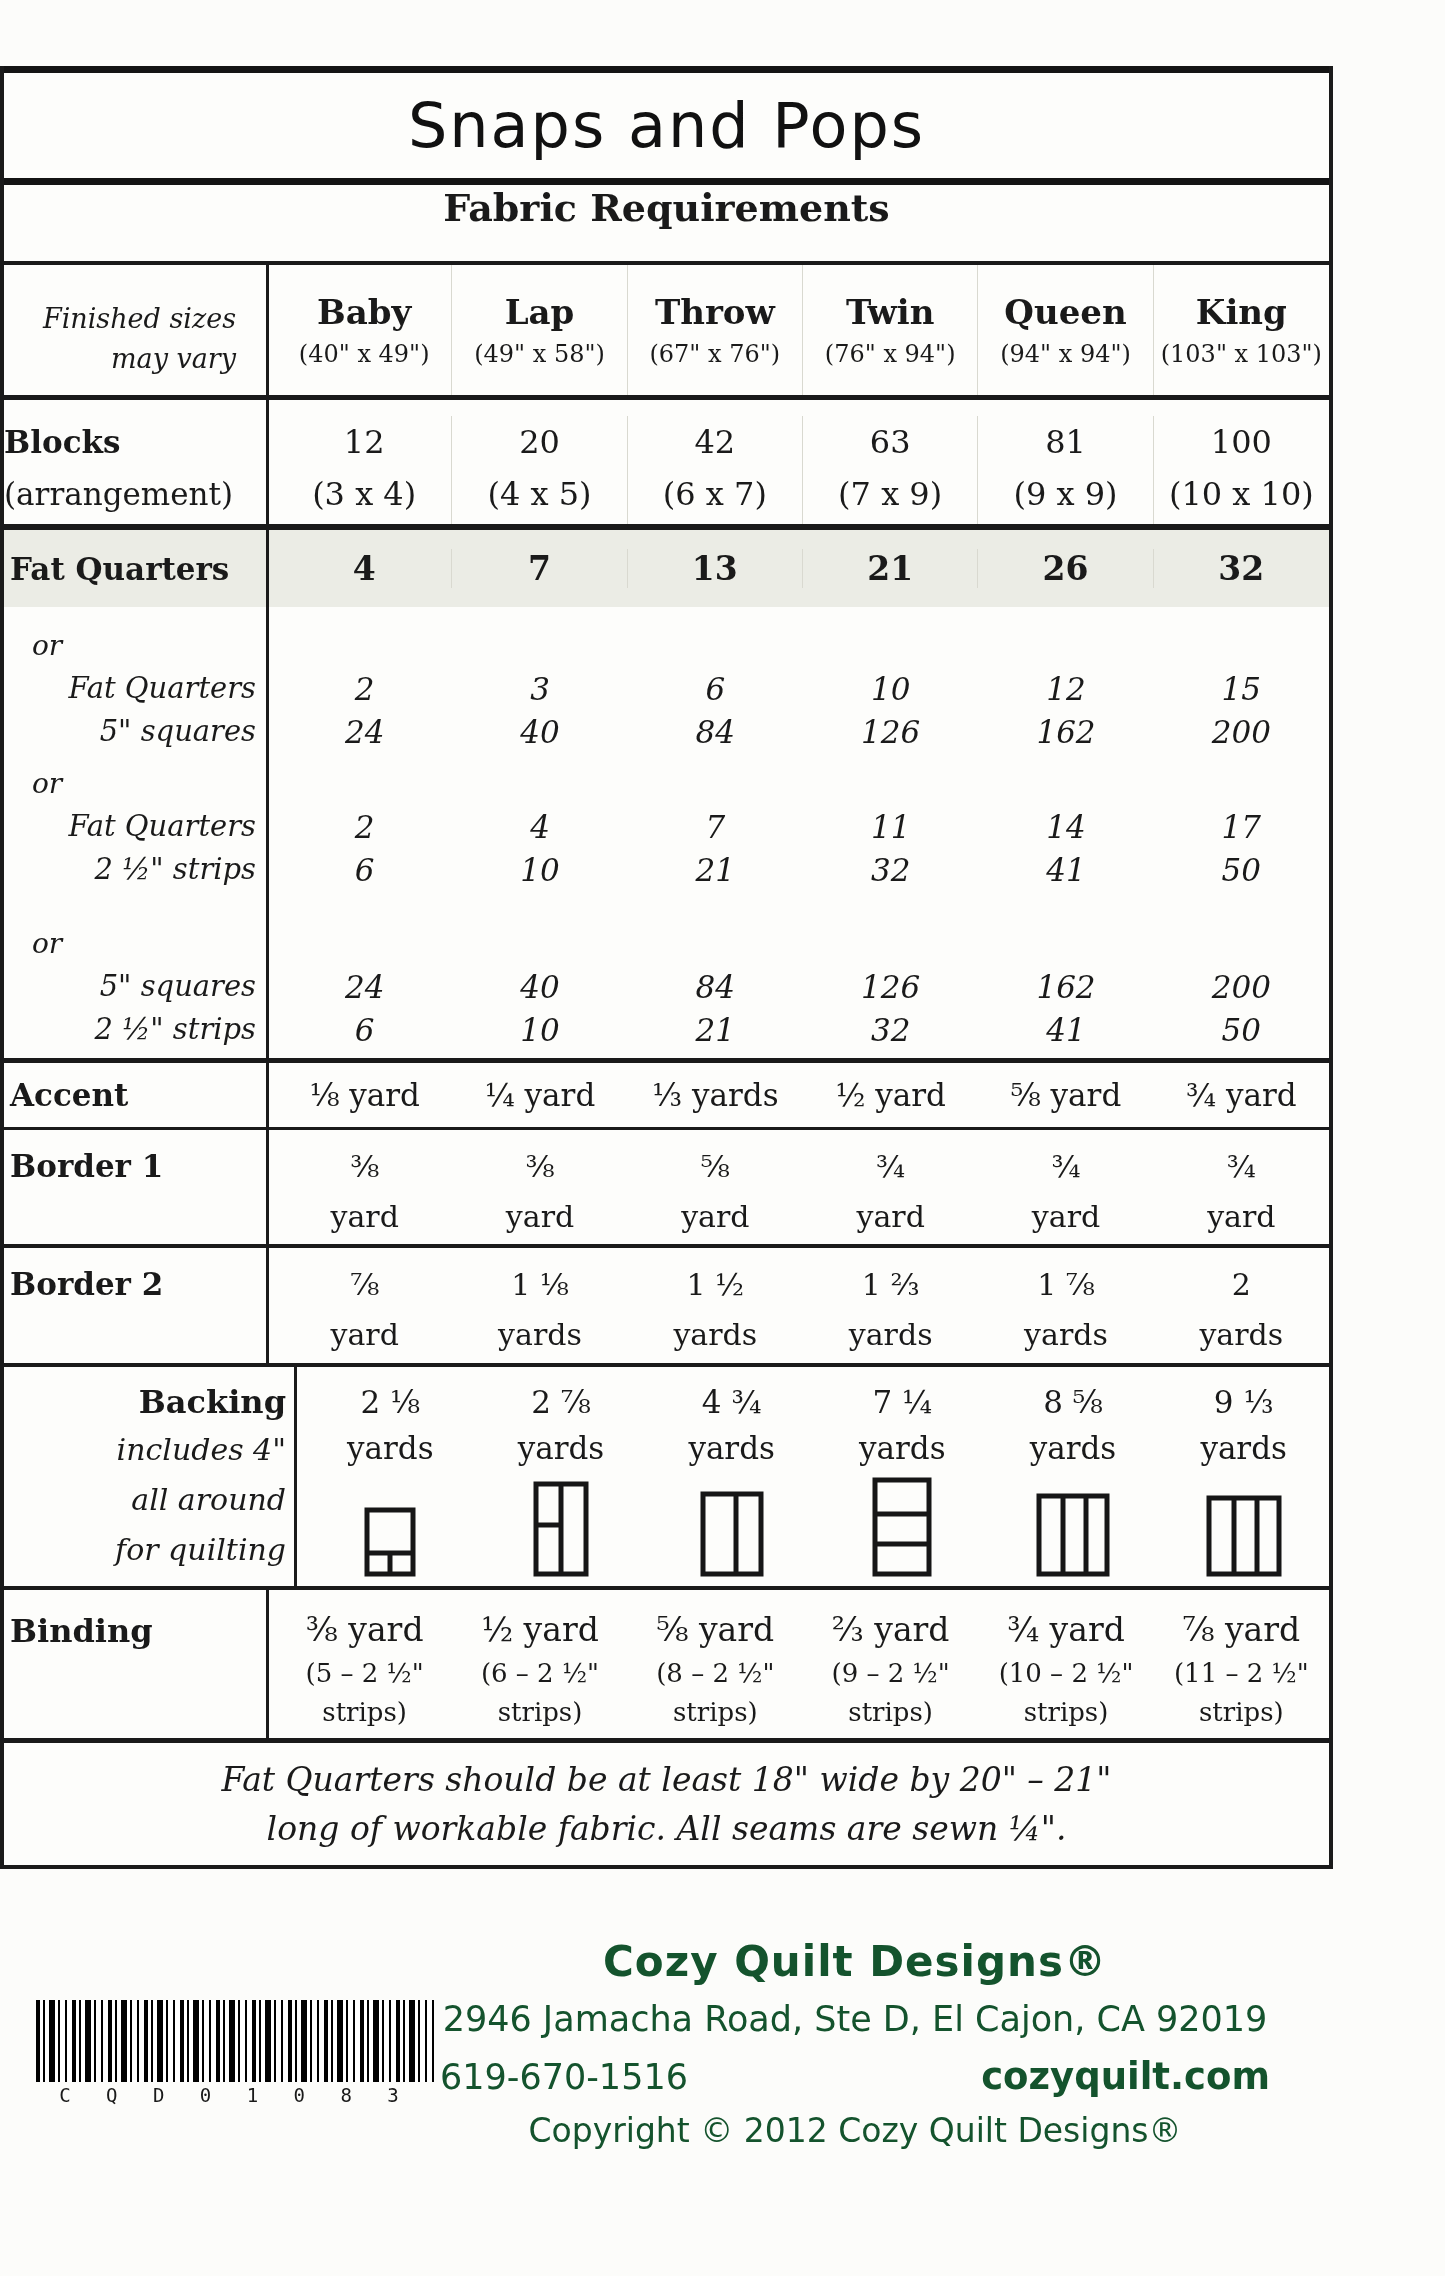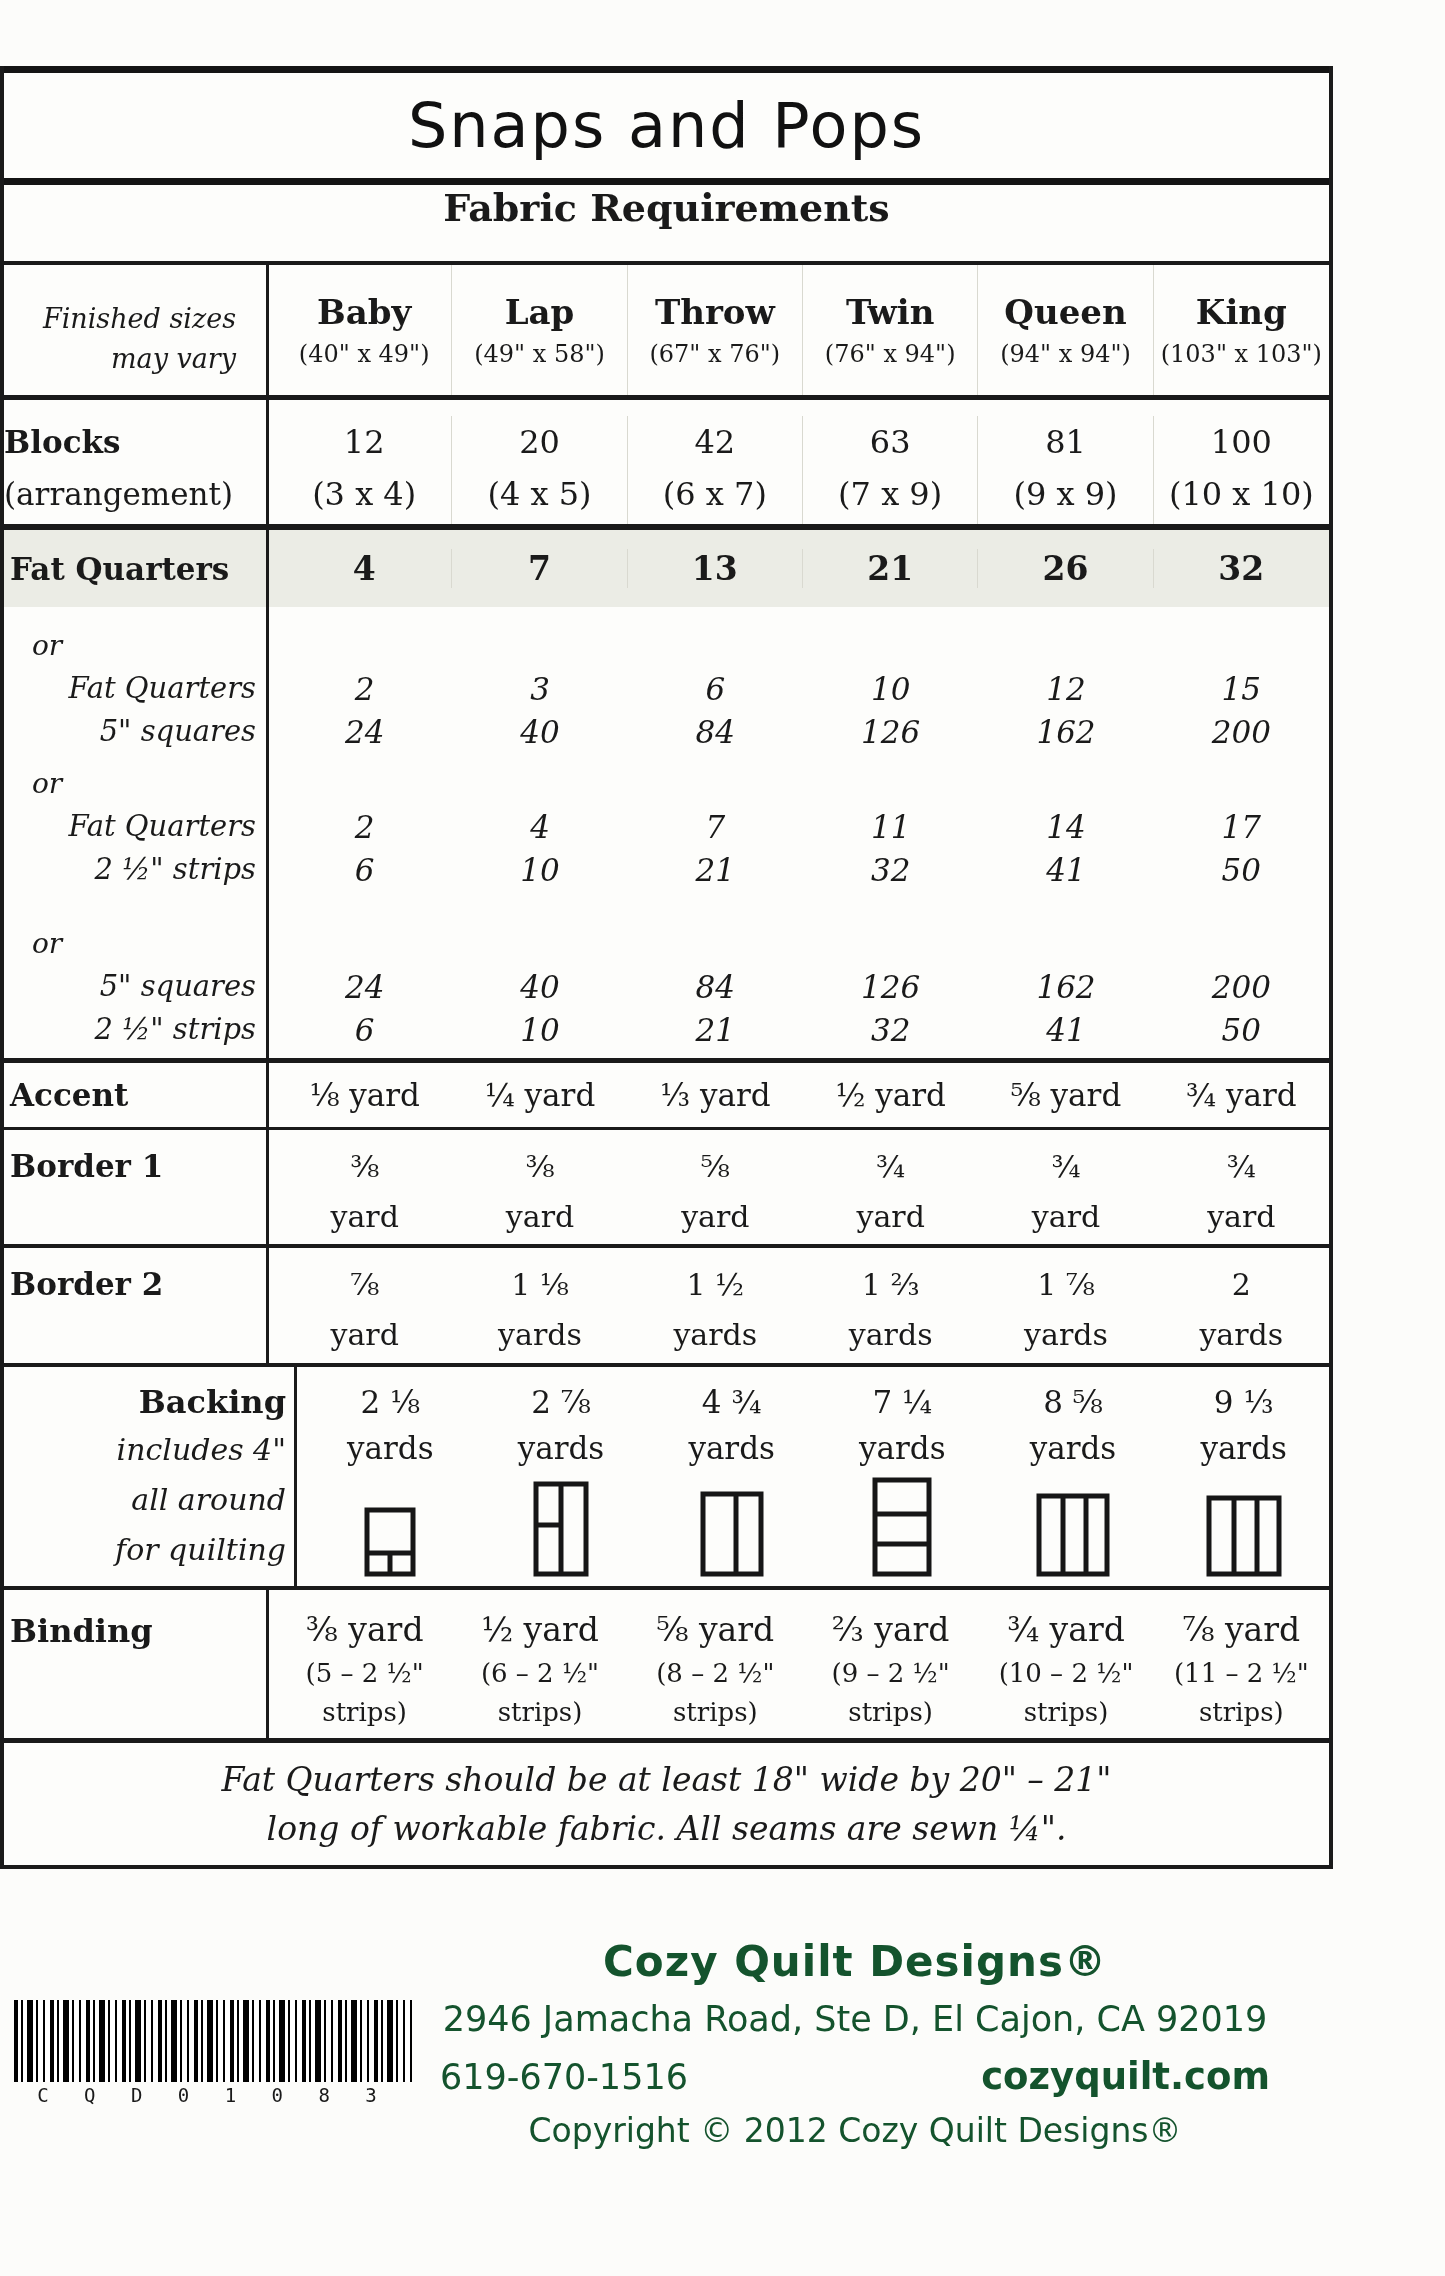--- a/index.html
+++ b/index.html
@@ -114,21 +114,21 @@
     font-family:"DejaVu Sans","Liberation Sans",sans-serif; color:#14532d;
   }
   .f-brand { font-size:42px; text-align:center; line-height:52px; font-weight:700;
              letter-spacing:1px; }
   .f-addr { font-size:35px; text-align:center; line-height:62px; }
   .f-row { display:flex; justify-content:space-between; align-items:baseline; line-height:54px; }
   .f-phone { font-size:35px; }
   .f-web { font-size:37px; font-weight:700; }
   .f-copy { font-size:33px; text-align:center; line-height:54px; }
 
-  .barcode { position:absolute; left:14px; top:2000px; width:398px; }
+  .barcode { position:absolute; left:36px; top:2000px; width:398px; }
   .bars {
     height:82px;
     background:repeating-linear-gradient(90deg,
       #000 0 4px, #fff 4px 7px, #000 7px 9px, #fff 9px 13px,
       #000 13px 19px, #fff 19px 22px, #000 22px 24px, #fff 24px 29px,
       #000 29px 31px, #fff 31px 36px);
   }
   .bc-digits {
     font-family:"DejaVu Sans Mono","Liberation Mono",monospace;
     font-size:19px; letter-spacing:12px; text-align:center;
@@ -346,21 +346,21 @@
           <div class="ln">50</div>
         </div>
       </div>
     </div>
 
     <div class="r row-accent">
       <div class="lc">Accent</div>
       <div class="dc">
         <div class="cell">⅛ yard</div>
         <div class="cell">¼ yard</div>
-        <div class="cell">⅓ yard</div>
+        <div class="cell">⅓ yards</div>
         <div class="cell">½ yard</div>
         <div class="cell">⅝ yard</div>
         <div class="cell">¾ yard</div>
       </div>
     </div>
 
     <div class="r row-bord b1">
       <div class="lc">Border 1</div>
       <div class="dc">
         <div class="cell">

